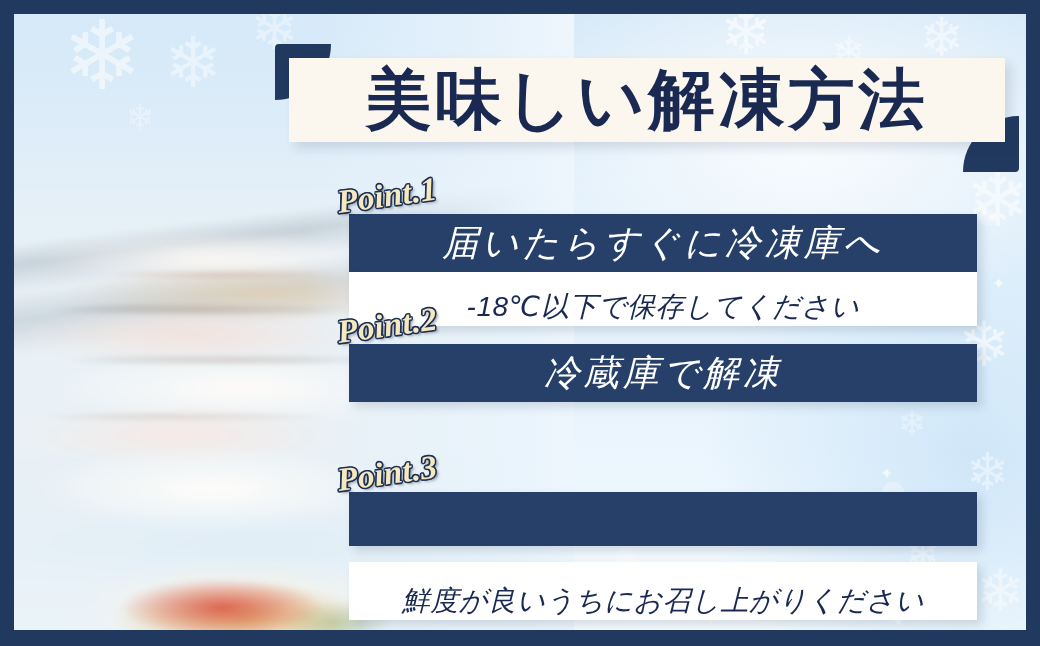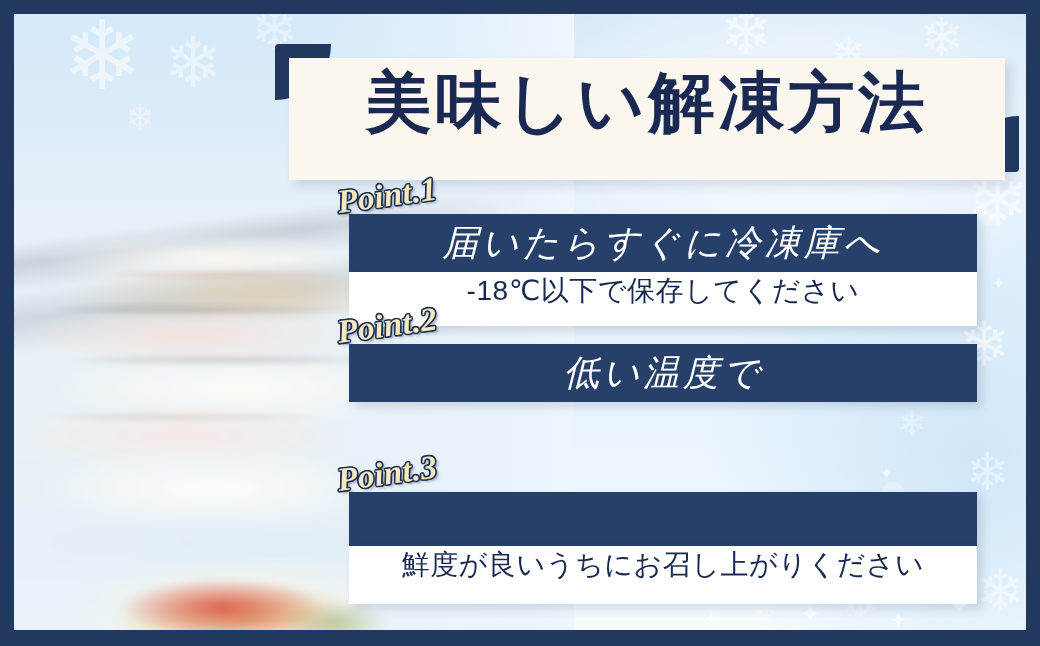--- a/index.html
+++ b/index.html
@@ -151,25 +151,26 @@
     right: 0; bottom: 0;
     width: 56px; height: 56px;
     background: #21395E;
     border-bottom-right-radius: 4px;
     border-top-left-radius: 56px;
     z-index: 1;
   }
   .title-plate {
     position: absolute;
     left: 14px; top: 14px;
-    width: 716px; height: 122px;
+    width: 716px; height: 84px;
     background: #FBF7EE;
     box-shadow: 6px 6px 10px rgba(40,60,90,.14);
     z-index: 2;
     display: flex;
+    align-items: center;
     justify-content: center;
   }
   .title-text {
     font-family: "Liberation Serif", "DejaVu Serif", serif;
     font-size: 66px;
     font-weight: 700;
     color: #1A2951;
     letter-spacing: .06em;
     white-space: nowrap;
   }
@@ -195,23 +196,24 @@
     font-weight: 400;
     letter-spacing: .10em;
     white-space: nowrap;
     font-style: italic;
   }
   .card-body {
     position: relative;
     background: #ffffff;
     height: 54px;
     display: flex;
-    align-items: flex-start;
+    align-items: flex-end;
     justify-content: center;
     box-shadow: 5px 5px 9px rgba(40,60,90,.16);
+    font-style: italic;
   }
   .card-body-text {
     color: #1A2951;
     font-size: 28px;
     letter-spacing: .02em;
     white-space: nowrap;
   }
 
   
   .point-label {
@@ -233,21 +235,21 @@
       0 -1.6px #1C3055, 0 1.6px #1C3055,
       -1.2px -1.2px #1C3055, 1.2px -1.2px #1C3055,
       -1.2px 1.2px #1C3055, 1.2px 1.2px #1C3055,
       2.5px 2.5px 3px rgba(20,36,62,.45);
   }
 
   #c1 { top: 200px; }
   #c2 { top: 330px; }
   #c3 { top: 478px; }
   #c3 .card-head { height: 54px; }
-  #c3 .card-body { height: 58px; }
+  #c3 .card-body { height: 58px; margin-top: 16px; }
 </style>
 </head>
 <body>
 
 <div id="stage">
 
   <div class="frame"></div>
 
   <div class="canvas">
 
@@ -308,21 +310,21 @@
         <span class="card-head-text">届いたらすぐに冷凍庫へ</span>
       </div>
       <div class="card-body">
         <span class="card-body-text">-18℃以下で保存してください</span>
       </div>
     </div>
 
     <div class="card" id="c2">
       <div class="card-head">
         <span class="point-label">Point.2</span>
-        <span class="card-head-text">低い温度で</span>
+        <span class="card-head-text">冷蔵庫で解凍</span>
       </div>
     </div>
 
     <div class="card" id="c3">
       <div class="card-head">
         <span class="point-label">Point.3</span>
       </div>
       <div class="card-body">
         <span class="card-body-text">鮮度が良いうちにお召し上がりください</span>
       </div>

